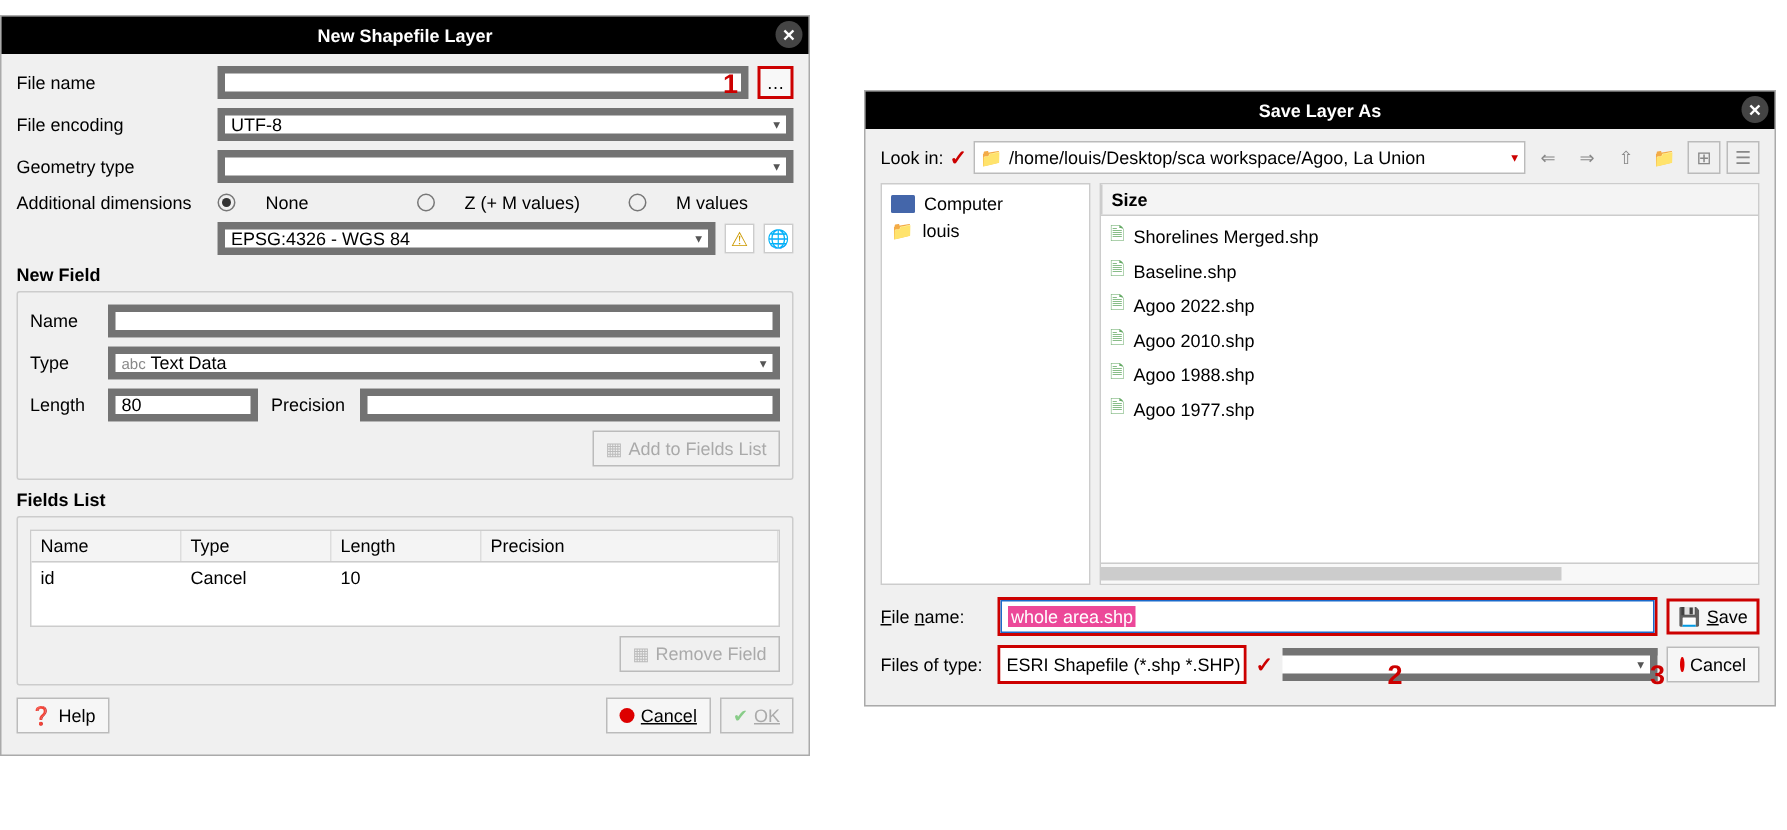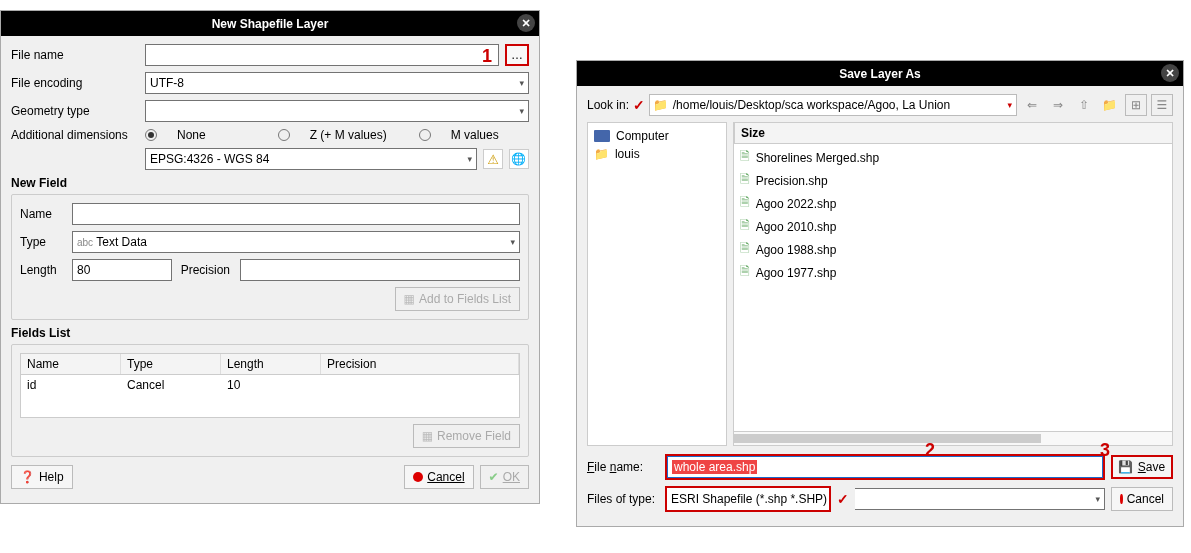--- a/index.html
+++ b/index.html
@@ -3,21 +3,21 @@
 <meta charset="utf-8">
 <style>
   * { box-sizing: border-box; margin: 0; padding: 0; font-family: -apple-system, "Segoe UI", Arial, sans-serif; font-size: 12px; }
   body { background: #fff; position: relative; width: 1191px; height: 553px; }
   .dialog { position: absolute; background: #f0f0f0; border: 1px solid #aaa; }
   .titlebar { background: #000; color: #fff; height: 25px; display: flex; align-items: center; justify-content: center; position: relative; font-weight: bold; }
   .close-btn { position: absolute; right: 4px; top: 3px; width: 18px; height: 18px; background: #444; border-radius: 50%; color: #fff; display: flex; align-items: center; justify-content: center; cursor: pointer; font-size: 11px; }
   .body { padding: 8px 10px; }
   .row { display: flex; align-items: center; margin-bottom: 6px; gap: 6px; }
   .label { min-width: 128px; }
-  input[type=text], select, .combo { height: 22px; border: 1px solid #737373; background: #fff; padding: 0 4px; font-size: 12px; }
+  input[type=text], select, .combo { height: 22px; border: 5px solid #737373; background: #fff; padding: 0 4px; font-size: 12px; }
   .combo { display: flex; align-items: center; justify-content: space-between; cursor: pointer; }
   .combo .arrow { font-size: 9px; color: #555; }
   .browse-btn { width: 24px; height: 22px; border: 1px solid #bbb; background: #f8f8f8; display: flex; align-items: center; justify-content: center; cursor: pointer; }
   .radio-group { display: flex; align-items: center; gap: 20px; }
   .radio-dot { width: 12px; height: 12px; border: 1px solid #777; border-radius: 50%; display: flex; align-items: center; justify-content: center; }
   .radio-dot.sel::after { content:""; width:6px; height:6px; background:#333; border-radius:50%; }
   .warn-icon { width:20px; height:20px; background:#fff; border:1px solid #ccc; display:flex; align-items:center; justify-content:center; color:#c90; font-size:13px; }
   .globe-icon { width:20px; height:20px; background:#fff; border:1px solid #ccc; display:flex; align-items:center; justify-content:center; font-size:12px; }
   .section-title { font-weight: bold; margin: 6px 0 4px; }
   .inset { border: 1px solid #ccc; border-radius: 2px; background: #f0f0f0; padding: 8px; }
@@ -45,21 +45,21 @@
   .file-panel { flex:1; border:1px solid #ccc; background:#fff; display:flex; flex-direction:column; }
   .fp-header { display:flex; background:#f4f4f4; border-bottom:1px solid #ccc; }
   .fp-header .nh { flex:1; padding:3px 6px; }
   .fp-header .sh { width:70px; padding:3px 6px; border-left:1px solid #ccc;font-weight:bold; }
   .fp-list { flex:1; padding:2px 4px; overflow:auto; }
   .fp-row { display:flex; align-items:center; gap:6px; padding:1px 2px; }
   .file-icon { color:#6a6; }
   .scroll-hint { height:14px; border-top:1px solid #ccc; background:#f8f8f8; position:relative; }
   .scroll-hint::after { content:""; position:absolute; left:0; top:2px; bottom:2px; width:70%; background:#ccc; }
   .red-check { color:#c00; font-size:14px; font-weight:bold; }
-  .sel-text { background:#ef4444; color:#fff; padding:0 2px; }
+  .sel-text { background:#ec4899; color:#fff; padding:0 2px; }
   .dot-red { width:10px; height:10px; border-radius:50%; background:#d00; display:inline-block; }
 </style>
 </head>
 <body>
 
 <div class="dialog" style="left:0; top:10px; width:540px;">
   <div class="titlebar">
     <span>New Shapefile Layer</span>
     <div class="close-btn">✕</div>
   </div>
@@ -208,21 +208,21 @@
         <span style="color:#c00;font-size:9px;">▾</span>
       </div>
       <div class="tb-btn">⇐</div>
       <div class="tb-btn">⇒</div>
       <div class="tb-btn">⇧</div>
       <div class="tb-btn">📁</div>
       <div class="tb-btn" style="border:1px solid #bbb;">⊞</div>
       <div class="tb-btn" style="border:1px solid #bbb;">☰</div>
     </div>
 
-    <div class="flex" style="height:324px;">
+    <div class="flex" style="height:268px;">
       <div class="side-panel">
         <div class="side-item">
             <span class="drive-icon"></span>
             <span>Computer</span>
           </div>
         <div class="side-item">
             <span class="folder-icon">📁</span>
             <span>louis</span>
           </div>
       </div>
@@ -230,21 +230,21 @@
         <div class="fp-header">
           <div class="sh">Size</div>
         </div>
         <div class="fp-list" id="file-rows">
             <div class="fp-row">
               <span class="file-icon">🗎</span>
               <span>Shorelines Merged.shp</span>
             </div>
             <div class="fp-row">
               <span class="file-icon">🗎</span>
-              <span>Precision.shp</span>
+              <span>Baseline.shp</span>
             </div>
             <div class="fp-row">
               <span class="file-icon">🗎</span>
               <span>Agoo 2022.shp</span>
             </div>
             <div class="fp-row">
               <span class="file-icon">🗎</span>
               <span>Agoo 2010.shp</span>
             </div>
             <div class="fp-row">

